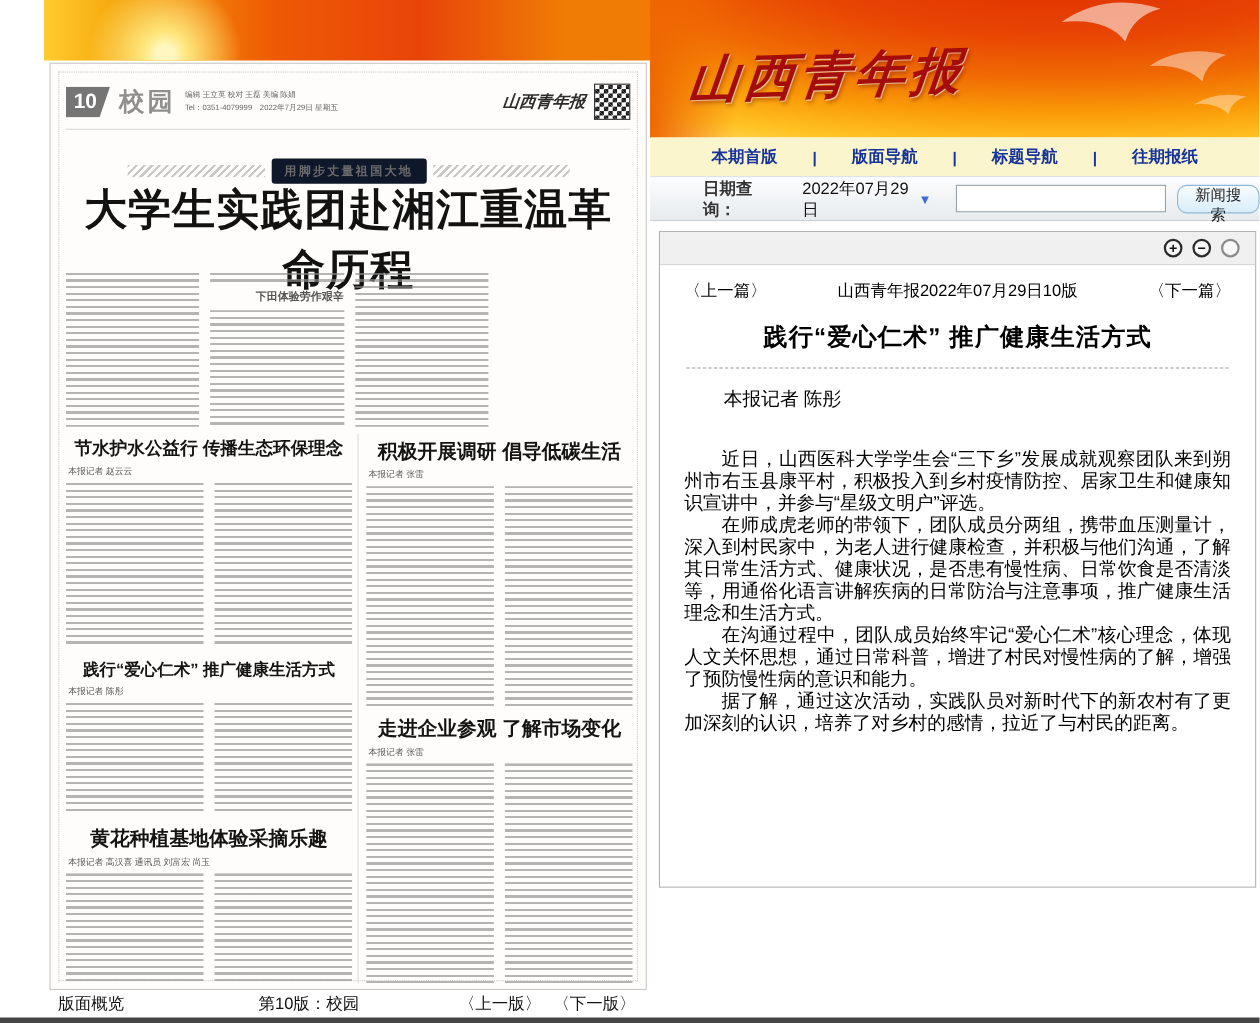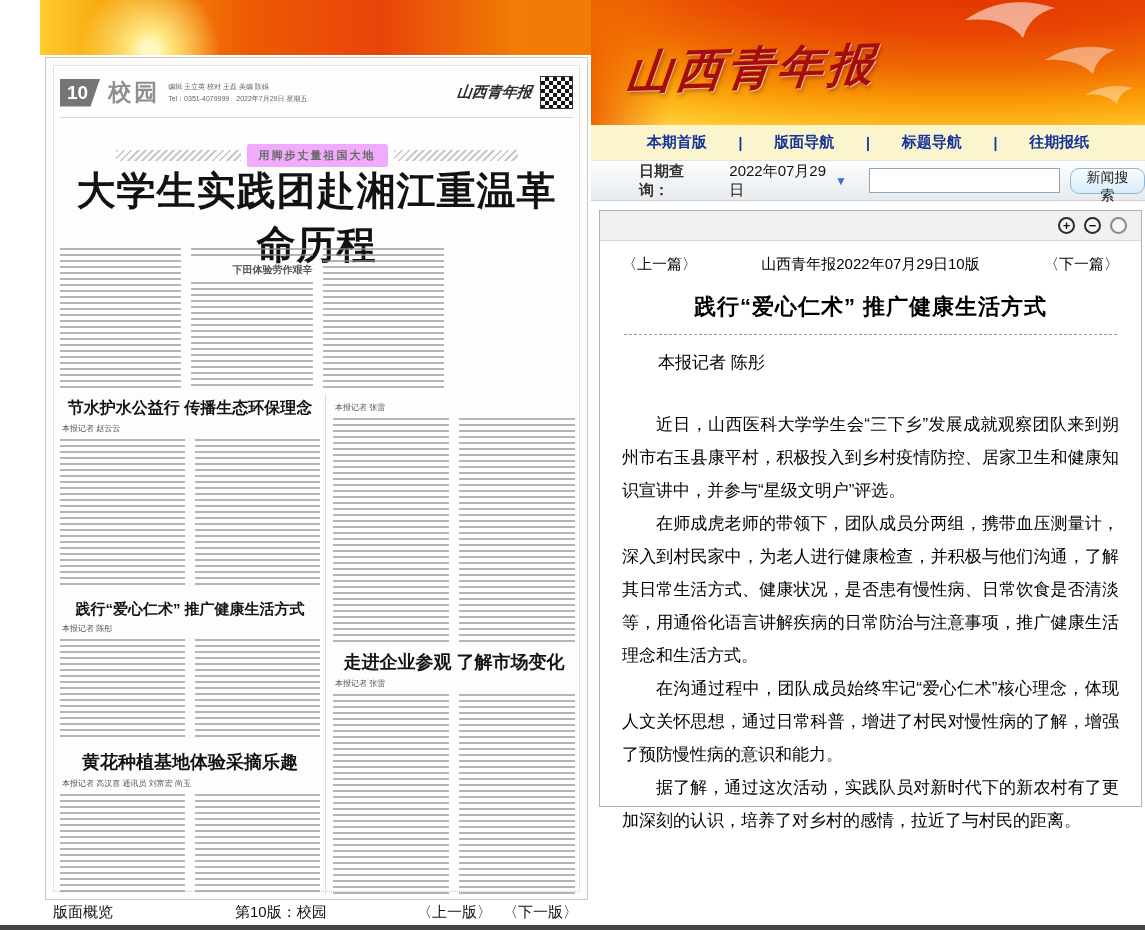--- a/index.html
+++ b/index.html
@@ -47,42 +47,42 @@
     display:flex; align-items:center; justify-content:center; font-size:13px; line-height:1;
     font-weight:bold; color:#111; cursor:pointer; background:#f7f7f7; }
   .cbtn.empty { border-color:#8a8a8a; }
   .art-body { padding:12px 22px 0 22px; color:#000; }
   .art-head { display:flex; align-items:center; font-size:15px; margin-top:2px; }
   .art-head a { color:#000; text-decoration:none; cursor:pointer; white-space:nowrap; }
   .art-head .src { flex:1; text-align:center; }
   .art-title { text-align:center; font-size:22px; font-weight:bold; letter-spacing:1px; margin:18px 0 12px; }
   .dash { border-bottom:1px dashed #9a9a9a; margin:0 2px 16px; }
   .art-byline { font-size:17px; margin:0 0 34px 36px; }
-  .art-body p { font-size:17px; line-height:33px; text-align:justify; text-indent:2em; }
+  .art-body p { font-size:17px; line-height:20px; text-align:justify; text-indent:2em; }
 
   
   .np { position:absolute; left:45px; top:57px; width:543px; height:843px; background:#fefdfb;
     border:1px solid #c7c7c7; cursor:pointer; overflow:hidden; color:#222;padding-left:28px; }
   .np-frame { position:absolute; inset:7px; border:1px dotted #c9c9c9; pointer-events:none; }
   .np-mast { position:absolute; left:14px; right:14px; top:14px; height:46px;
     display:flex; align-items:center; gap:8px; border-bottom:1px solid #d8d8d8; padding-bottom:4px; }
   .page-badge { background:#757575; color:#fff; font-weight:bold; font-size:19px;
     padding:3px 12px 3px 7px; clip-path:polygon(0 0,100% 0,76% 100%,0 100%); }
   .np-sec-name { font-size:23px; font-weight:bold; color:#8f8f8f; letter-spacing:3px;text-align:right; }
   .np-meta { font-size:7px; color:#666; line-height:1.6; }
   .np-spacer { flex:1; }
   .np-brand { font-family:"DejaVu Serif","Liberation Serif",serif; font-style:italic; font-weight:bold;
     font-size:15px; color:#2c2c2c; transform:skewX(-6deg); }
   .qr { width:33px; height:33px; border:1px solid #333; background-color:#fff;
     background-image:linear-gradient(45deg,#161616 25%,transparent 25%,transparent 75%,#161616 75%),
                      linear-gradient(45deg,#161616 25%,transparent 25%,transparent 75%,#161616 75%);
     background-position:0 0,4px 4px; background-size:8px 8px; }
   .np-slogan { position:absolute; left:70px; top:80px; width:402px; height:34px; display:flex; align-items:center; gap:6px; }
   .hatch { flex:1; height:11px; background:repeating-linear-gradient(135deg,#c9c9c9 0 2px,transparent 2px 5px); }
-  .slogan-core { padding:4px 12px; background:#f0abfc; color:#6b6b6b; font-size:11px; font-weight:bold;
+  .slogan-core { padding:4px 12px; background:#0f172a; color:#6b6b6b; font-size:11px; font-weight:bold;
     letter-spacing:2px; border-radius:3px; white-space:nowrap;font-family:Liberation Mono, monospace; }
   .np-headline { position:absolute; left:14px; right:14px; top:106px; text-align:center;
     font-size:39px; font-weight:900; letter-spacing:1px; color:#121212; }
   .np-cols4 { position:absolute; left:14px; top:190px; width:515px; height:140px;
     display:grid; grid-template-columns:repeat(4,1fr); gap:10px; }
   .col { display:flex; flex-direction:column; }
   .tl { background:repeating-linear-gradient(to bottom,#8d8d8d 0 2px,transparent 2px 6px); opacity:.65; }
   .tl.grow { flex:1; }
   .np-mainbyline { font-size:8px; color:#555; margin-bottom:3px; white-space:nowrap; }
   .np-subhead { font-size:10px; font-weight:bold; color:#555; text-align:right; margin:5px 0; white-space:nowrap; }
@@ -175,20 +175,21 @@
   <div class="sec" style="left:14px; top:340px; width:260px; height:188px">
     <div class="sec-h" style="font-size:16px">节水护水公益行  传播生态环保理念</div>
     <div class="sec-by">本报记者 赵云云</div>
     <div class="sec-cols">
       <div class="tl"></div>
       <div class="tl"></div>
     </div>
   </div>
 
   <div class="sec" style="left:287px; top:340px; width:242px; height:244px">
+    <div class="sec-h" style="font-size:18px">积极开展调研  倡导低碳生活</div>
     <div class="sec-by">本报记者 张雷</div>
     <div class="sec-cols">
       <div class="tl"></div>
       <div class="tl"></div>
     </div>
   </div>
 
   <div class="sec" style="left:14px; top:542px; width:260px; height:140px">
     <div class="sec-h" style="font-size:15px">践行“爱心仁术” 推广健康生活方式</div>
     <div class="sec-by">本报记者 陈彤</div>

